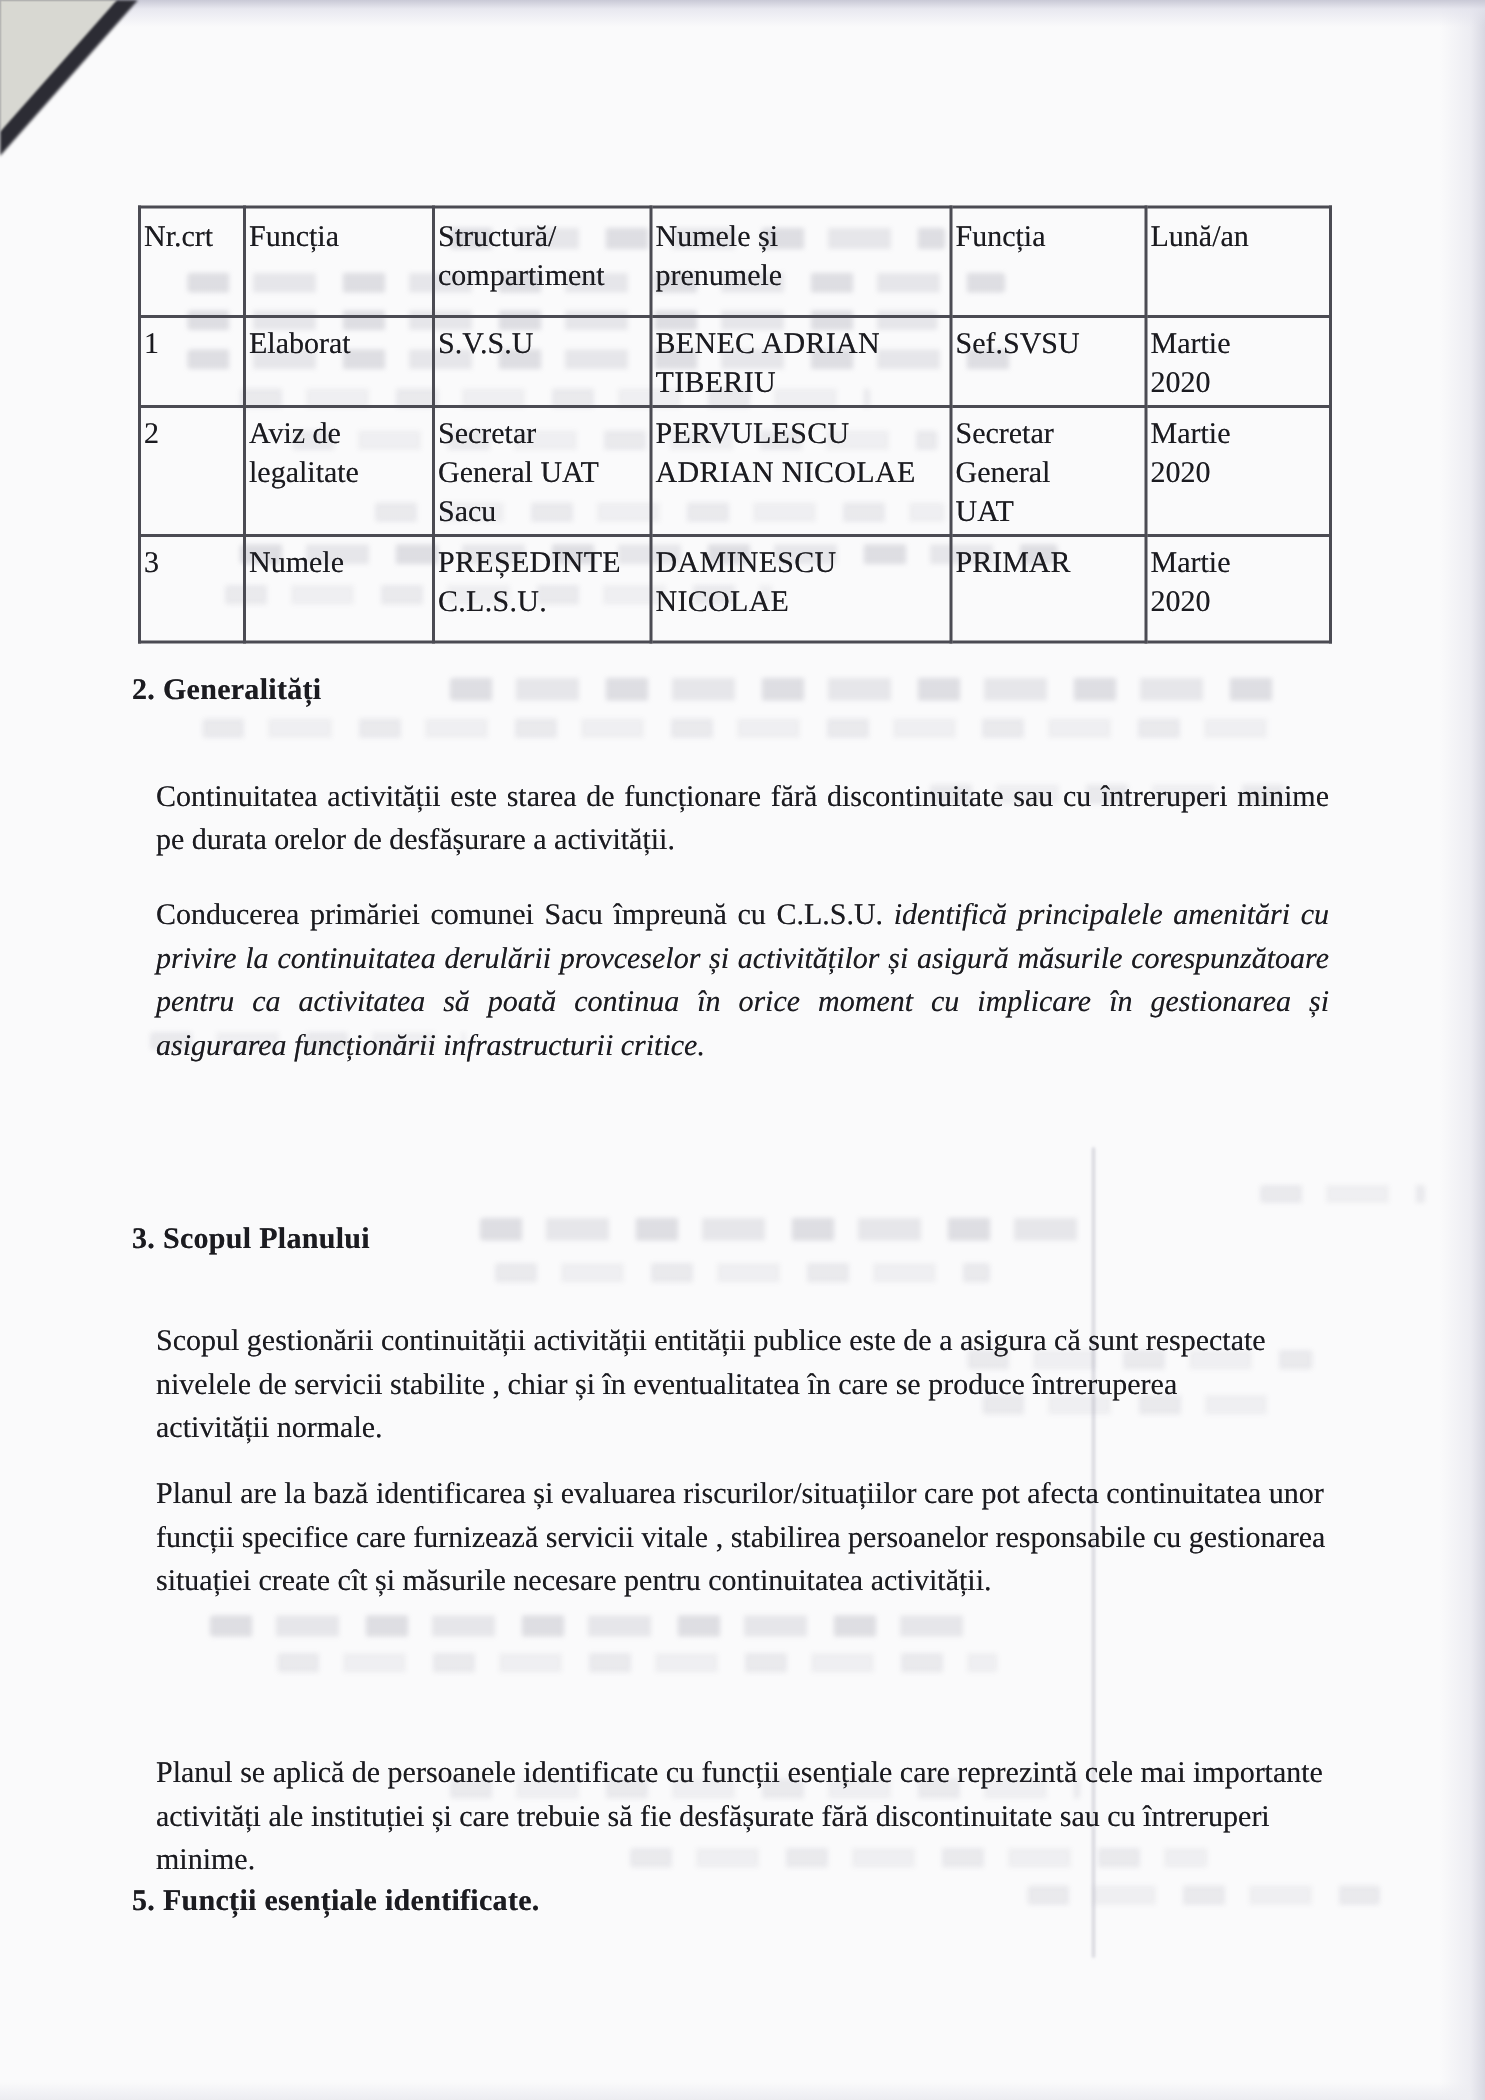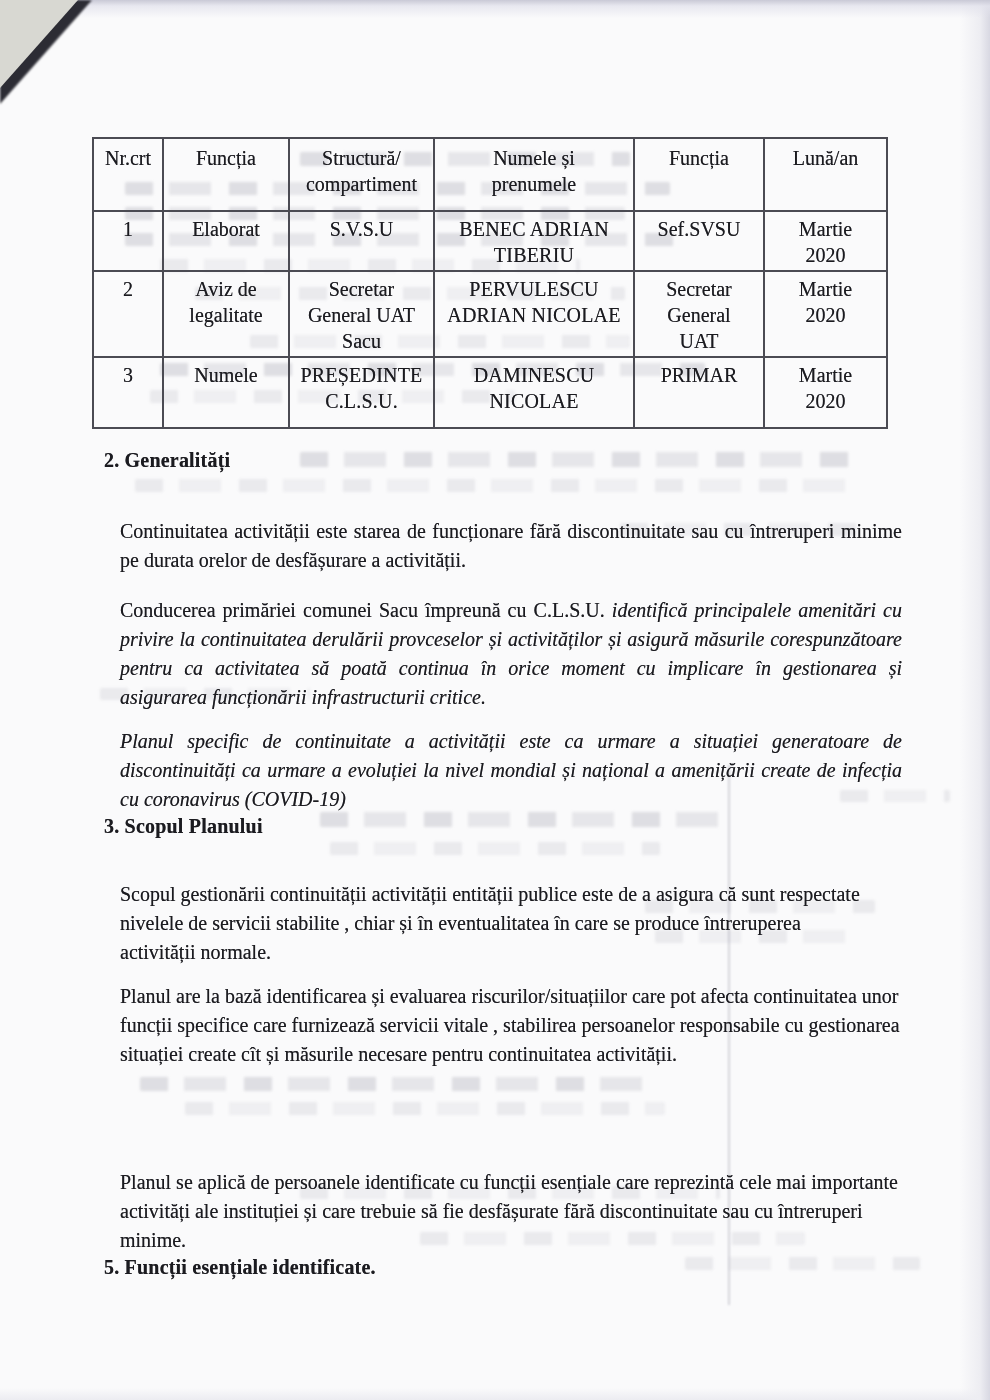--- a/index.html
+++ b/index.html
@@ -26,28 +26,28 @@
   
   .ghost{position:absolute;border-radius:2px;filter:blur(1.7px);
     background:repeating-linear-gradient(90deg,
       rgba(122,122,140,.22) 0 28px, rgba(122,122,140,0) 28px 44px,
       rgba(122,122,140,.15) 44px 86px, rgba(122,122,140,0) 86px 104px);}
   .ghost.lite{opacity:.6;}
   .ghost-vline{position:absolute;width:2px;background:rgba(130,130,148,.30);filter:blur(1px);}
 
   
   .tbl{position:absolute;left:92px;top:137px;border-collapse:collapse;table-layout:fixed;}
-  .tbl td,.tbl th{border:2px solid #4b4b53;vertical-align:top;text-align:center;
+  .tbl td,.tbl th{border:2px solid #4b4b53;vertical-align:top;text-align:left;
     font-weight:normal;font-size:20px;line-height:26px;padding:4px 2px 2px 2px;
     white-space:pre-line;}
   .tbl th{padding-top:6px;}
   .caps{font-size:18px;letter-spacing:.2px;padding-top:8px;}
 
   
-  .blk{position:absolute;left:104px;}
+  .blk{position:absolute;left:88px;}
   h3.sec{font-size:20px;font-weight:bold;margin:0;letter-spacing:.2px;}
   p.body{font-size:20px;line-height:29px;margin:16px;}
   .just{text-align:justify;}
   .it{font-style:italic;}
   .scan-ink{text-shadow:0 0 .4px rgba(10,10,15,.6);}
 </style>
 </head>
 <body>
 
 <div class="page">
@@ -132,21 +132,20 @@
       <td>PRIMAR</td>
       <td>Martie
 2020</td>
     </tr>
   </tbody>
     </table>
 
   <h3 class="sec blk scan-ink" style="top:449px">2. Generalități</h3>
   <p class="body blk just scan-ink" style="top:501px;width:782px">Continuitatea activității este starea de funcționare fără discontinuitate sau cu întreruperi minime pe durata orelor de desfășurare a activității.</p>
   <p class="body blk just scan-ink" style="top:580px;width:782px"><span>Conducerea primăriei comunei Sacu împreună cu C.L.S.U. </span><em class="it">identifică principalele amenitări cu privire la continuitatea derulării provceselor și activităților și asigură măsurile corespunzătoare  pentru ca activitatea să poată continua în orice moment cu implicare în gestionarea și asigurarea funcționării infrastructurii critice.</em></p>
-  <p class="body blk just it scan-ink" style="top:711px;width:782px">Planul specific de continuitate a activității  este ca urmare a situației generatoare de discontinuități ca urmare a evoluției la nivel mondial și național  a amenițării create de infecția cu coronavirus (COVID-19)</p>
 
   <h3 class="sec blk scan-ink" style="top:815px">3. Scopul Planului</h3>
   <p class="body blk scan-ink" style="top:966px;width:790px">Planul are la bază identificarea și evaluarea riscurilor/situațiilor care pot afecta continuitatea unor funcții specifice care furnizează servicii vitale , stabilirea persoanelor responsabile  cu gestionarea situației create cît și măsurile necesare pentru continuitatea activității.</p>
   <p class="body blk scan-ink" style="top:864px;width:760px">Scopul gestionării continuității activității entității publice este de a asigura  că sunt respectate nivelele de servicii stabilite , chiar și în eventualitatea în care se produce întreruperea activității normale.</p>
 
   <p class="body blk scan-ink" style="top:1152px;width:795px">Planul se aplică de persoanele identificate cu funcții esențiale care reprezintă cele mai importante activități ale instituției  și care trebuie să fie desfășurate fără discontinuitate sau cu întreruperi minime.</p>
 
   <h3 class="sec blk scan-ink" style="top:1256px">5. Funcții esențiale identificate.</h3>
 
   <div class="corner-dark"></div>

